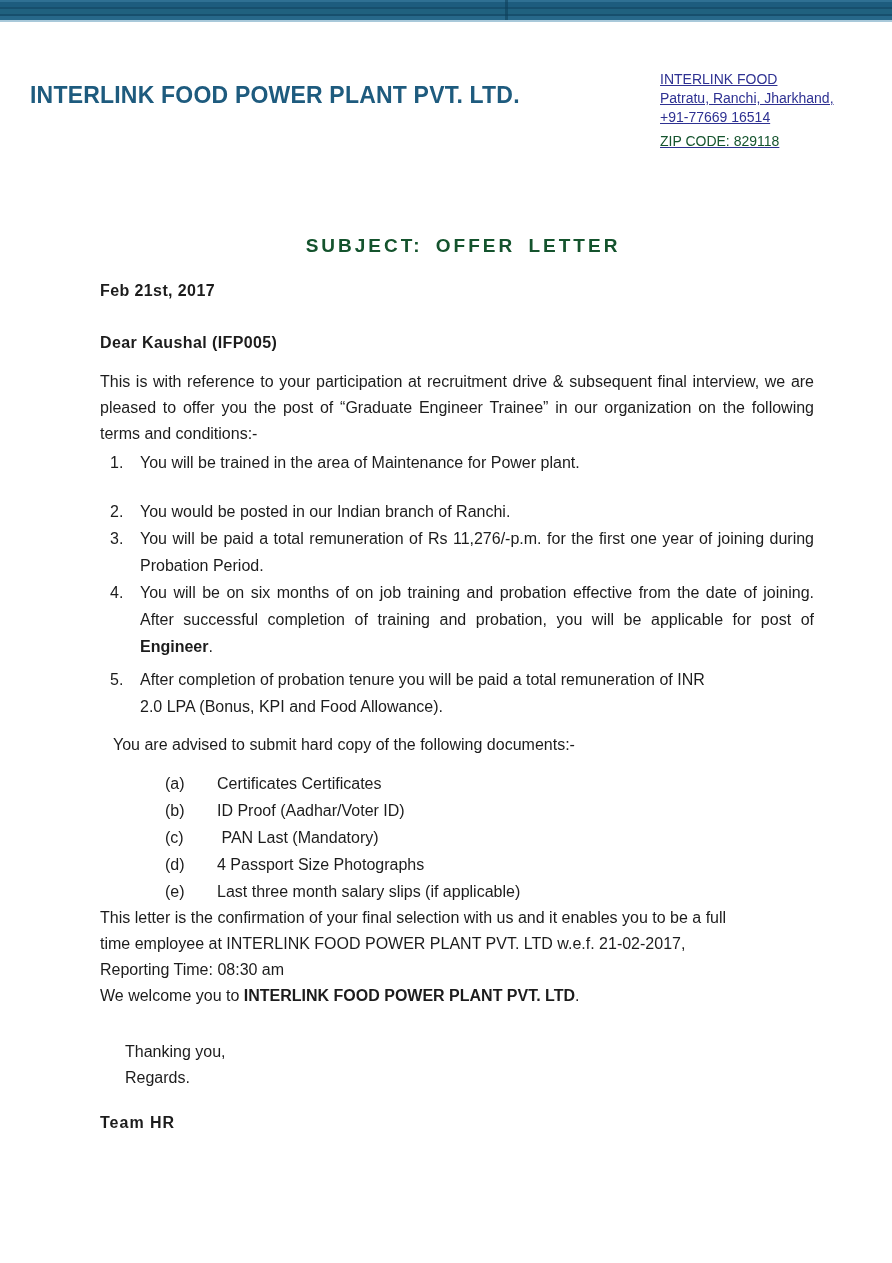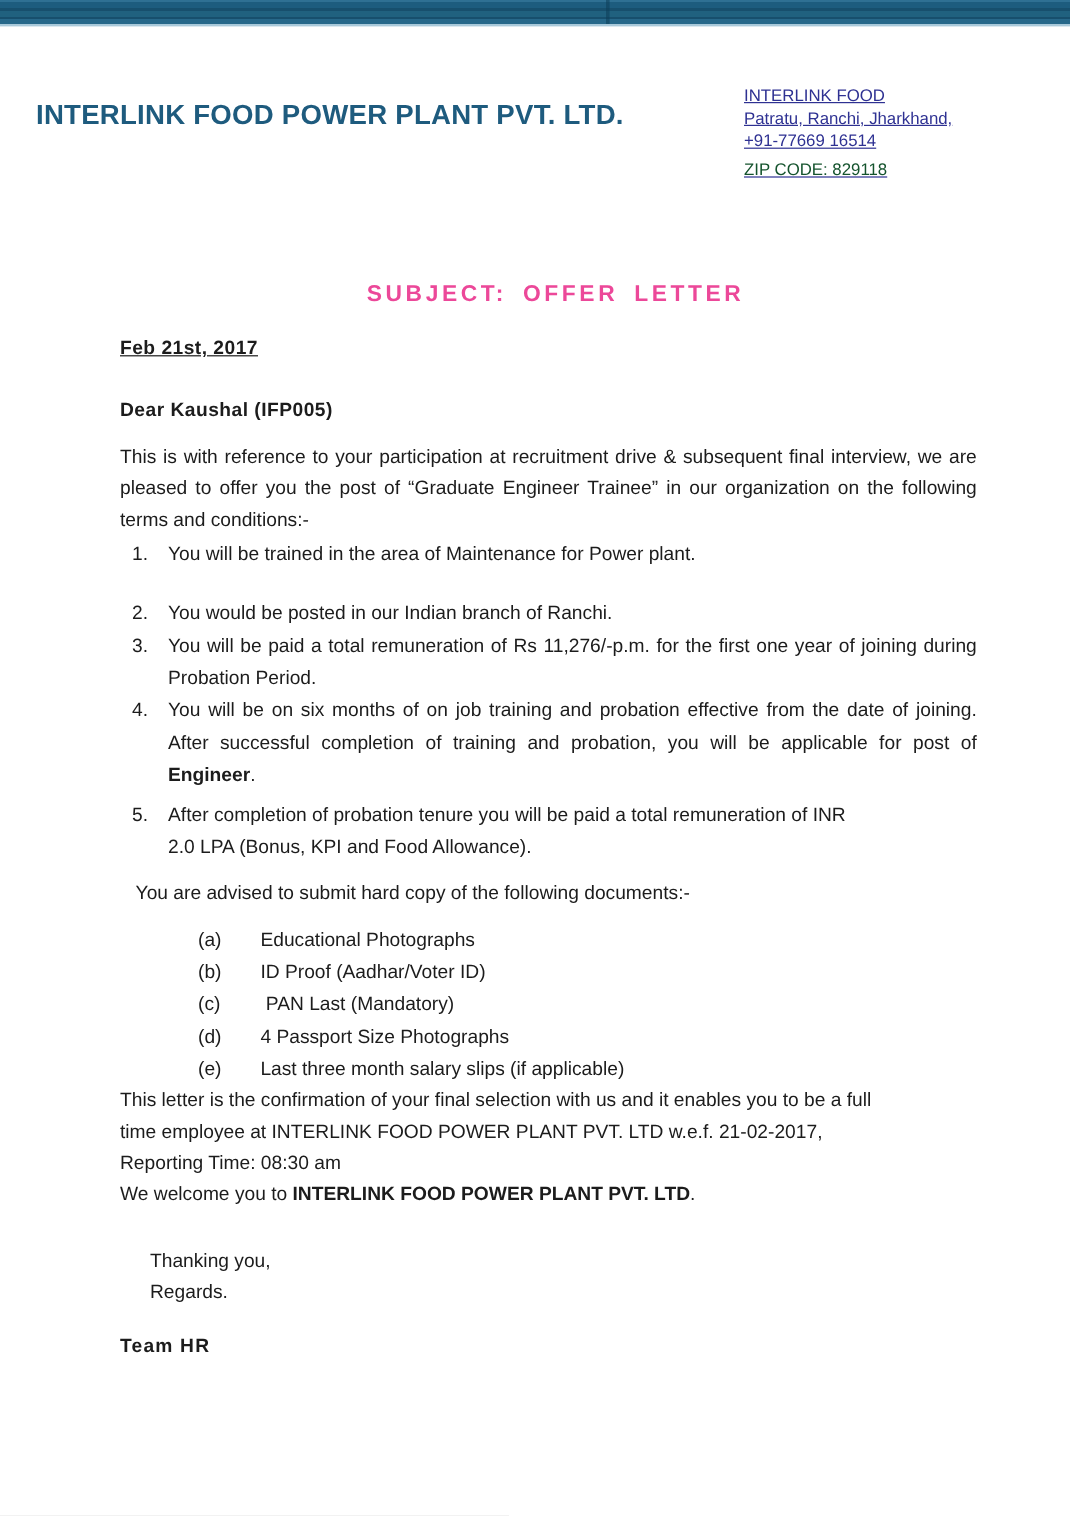--- a/index.html
+++ b/index.html
@@ -32,21 +32,21 @@
     position: absolute;
     left: 505px; top: 0; bottom: 0;
     width: 3px;
     background: rgba(13, 62, 88, 0.55);
   }
   
   .letterhead {
     display: flex;
     justify-content: space-between;
     align-items: flex-start;
-    padding: 48px 94px 0 30px;
+    padding: 48px 54px 0 30px;
   }
   .company-name {
     font-size: 23px;
     font-weight: bold;
     color: #1e5b7e;
     letter-spacing: 0.2px;
     padding-top: 12px;
   }
   .contact-block {
     font-size: 14px;
@@ -60,33 +60,32 @@
     margin-top: 5px;
   }
   
   .subject {
     margin-top: 84px;
     text-align: center;
     font-size: 19px;
     font-weight: bold;
     letter-spacing: 3px;
     word-spacing: 5px;
-    color: #ec4899;
+    color: #14532d;
     padding-left: 34px;
   }
   .content {
     padding: 0 78px 0 100px;
     font-size: 16px;
     line-height: 26px;
   }
   .date-line {
     margin-top: 21px;
     font-weight: bold;
     letter-spacing: 0.4px;
-    text-decoration: underline;
   }
   .salutation {
     margin-top: 26px;
     font-weight: bold;
     letter-spacing: 0.4px;
   }
   .intro {
     margin-top: 13px;
     text-align: justify;
   }
@@ -180,21 +179,21 @@
         <span class="term-text">After completion of probation tenure you will be paid a total remuneration of INR
 2.0 LPA (Bonus, KPI and Food Allowance).</span>
       </div>
     </div>
 
     <p class="docs-intro">You are advised to submit hard copy of the following documents:-</p>
 
     <div class="docs">
       <div class="doc-row">
         <span class="doc-label">(a)</span>
-        <span class="doc-text">Educational Photographs</span>
+        <span class="doc-text">Certificates Certificates</span>
       </div>
       <div class="doc-row">
         <span class="doc-label">(b)</span>
         <span class="doc-text">ID Proof (Aadhar/Voter ID)</span>
       </div>
       <div class="doc-row">
         <span class="doc-label">(c)</span>
         <span class="doc-text"> PAN Last (Mandatory)</span>
       </div>
       <div class="doc-row">

